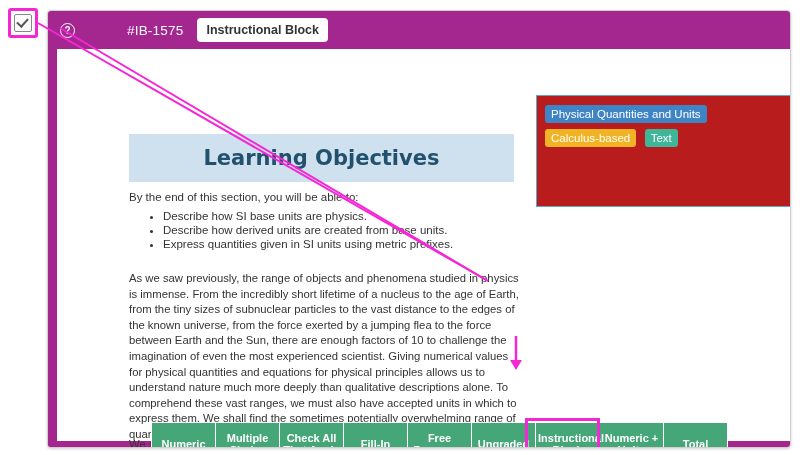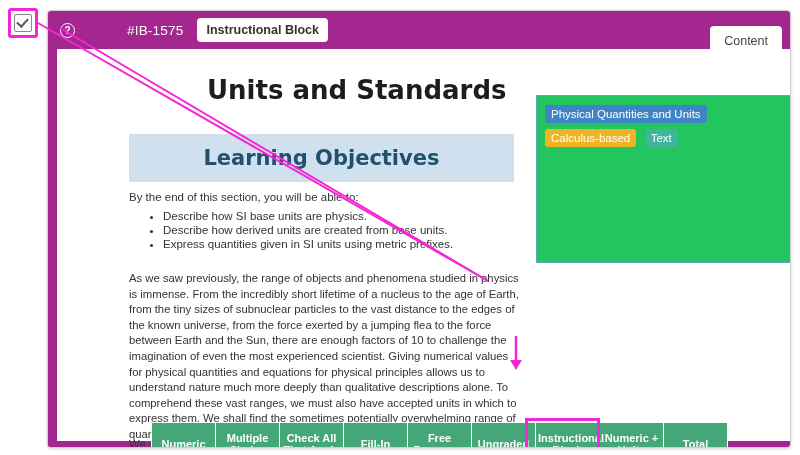--- a/index.html
+++ b/index.html
@@ -203,23 +203,23 @@
   }
   .para-1 { top: 222px; }
   .para-2 { top: 388px; }
 
   
   .tag-panel {
     position: absolute;
     left: 479px;
     top: 46px;
     width: 265px;
-    height: 168px;
+    height: 112px;
     border: 1px solid #5aa9c9;
-    background: #22c55e;
+    background: #b91c1c;
     box-sizing: border-box;
   }
   .tag-row {
     padding: 8px 0 0 8px;
   }
   .tag {
     display: inline-block;
     color: #ffffff;
     font-size: 11.5px;
     padding: 3px 6px;
@@ -293,29 +293,27 @@
 <div id="app">
 
   <div class="window">
 
     <div class="topbar">
       <div class="topbar-left">
         <div class="help-icon">?</div>
         <div class="block-id">#IB-1575</div>
         <div class="block-pill">Instructional Block</div>
       </div>
-      <div class="content-tab">Content</div>
     </div>
 
     <div class="leftrail"></div>
     <div class="bottomrail"></div>
 
     <div class="doc">
 
-      <div class="doc-title">Units and Standards</div>
 
       <div class="lo-band">
         <span>Learning Objectives</span>
       </div>
 
       <div class="lo-intro">By the end of this section, you will be able to:</div>
 
       <ul class="lo-list">
         <li>Describe how SI base units are physics.</li>
         <li>Describe how derived units are created from base units.</li>

